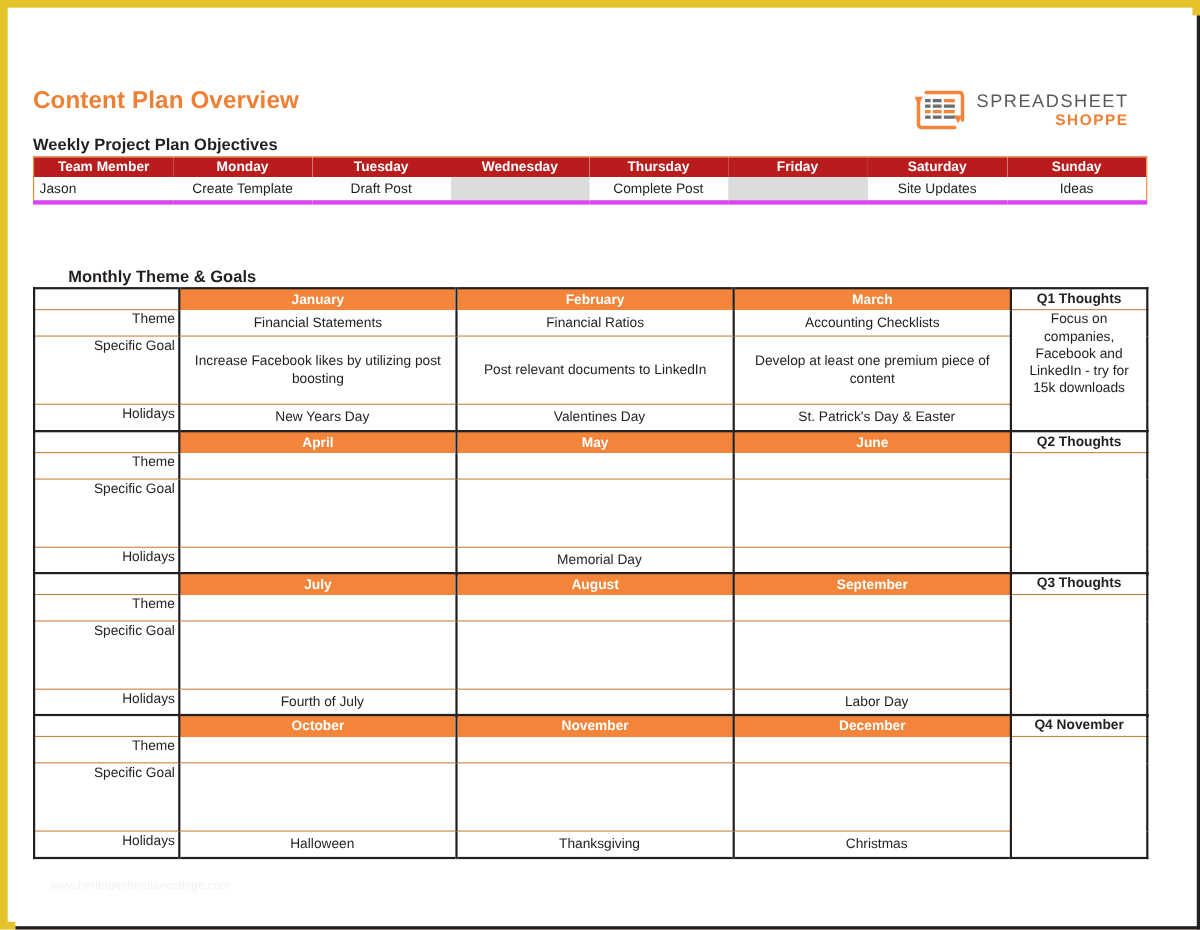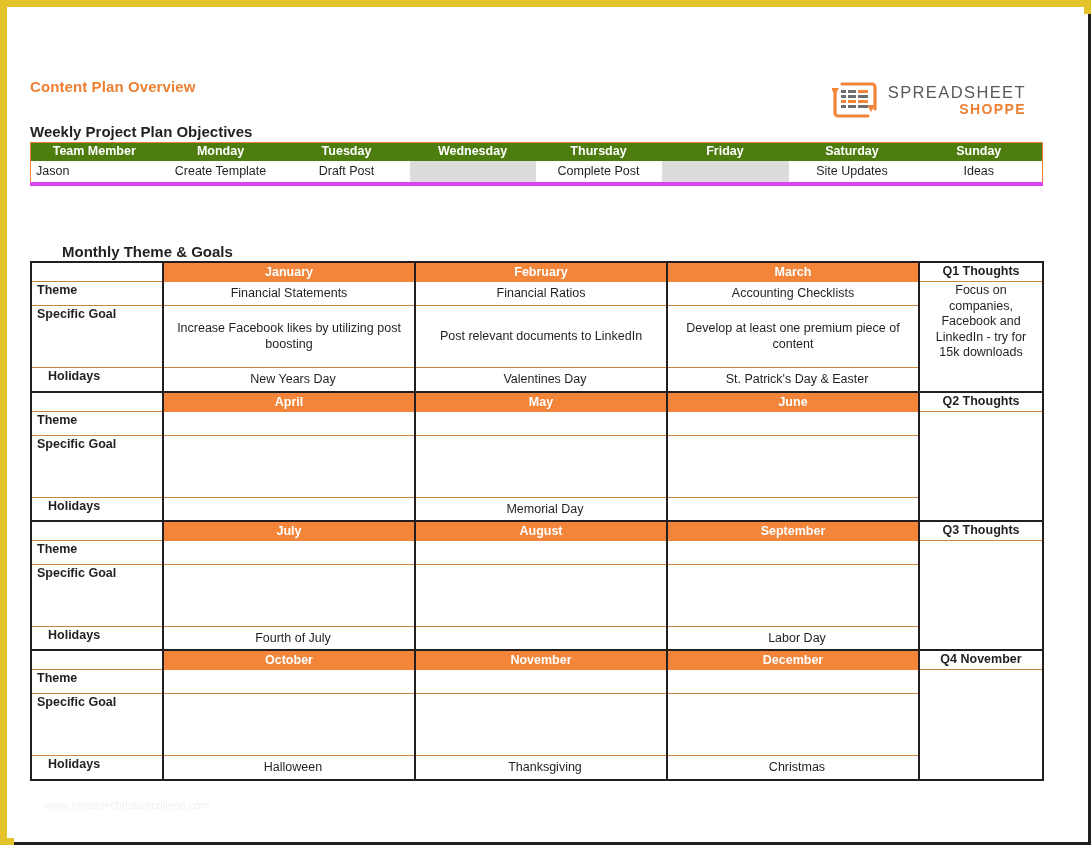--- a/index.html
+++ b/index.html
@@ -33,21 +33,21 @@
     border-right: 3px solid #231f20;
     border-bottom: 3px solid #231f20;
     background: #ffffff;
   }
 
   
   #doc-title {
     position: absolute;
     left: 23px;
     top: 71px;
-    font-size: 15px;
+    font-size: 22px;
     font-weight: bold;
     color: #ED8034;
     letter-spacing: .1px;
   }
   #brand-logo {
     position: absolute;
     right: 58px;
     top: 72px;
     display: flex;
     align-items: center;
@@ -97,21 +97,21 @@
   }
 
   
   #weekly-table {
     left: 23px;
     top: 135px;
     width: 1012px;
     border: 1px solid #ED8034;
   }
   #weekly-table th {
-    background: #4d7c0f;
+    background: #b91c1c;
     color: #ffffff;
     font-weight: bold;
     height: 18px;
     font-size: 12.5px;
   }
   #weekly-table td {
     border-bottom: 4px solid #d946ef;
     background: #ffffff;
   }
   #weekly-table td.shaded { background: #DCDCDC; }
@@ -149,22 +149,22 @@
     height: 18px;
     border-left: 2px solid #231f20;
     border-bottom: 1px solid #C8833F;
   }
 
   .monthly-table td {
     background: #ffffff;
     border-bottom: 1px solid #C8833F;
   }
   .monthly-table td.lbl {
-    text-align: left;
-    font-weight: bold;
+    text-align: right;
+    font-weight: normal;
     padding-left: 5px;
     vertical-align: top;
     padding-top: 1px;
   }
   .monthly-table td.month-cell {
     border-left: 2px solid #231f20;
     padding: 0 8px;
   }
   .monthly-table td.thought-cell {
     border-left: 2px solid #231f20;

